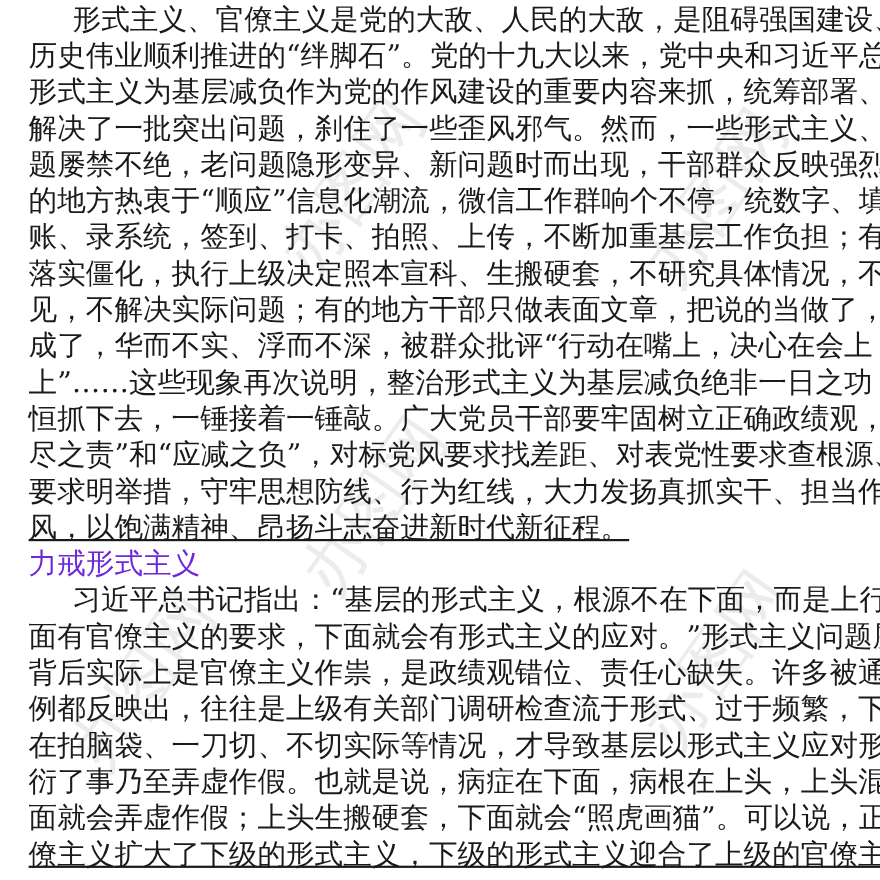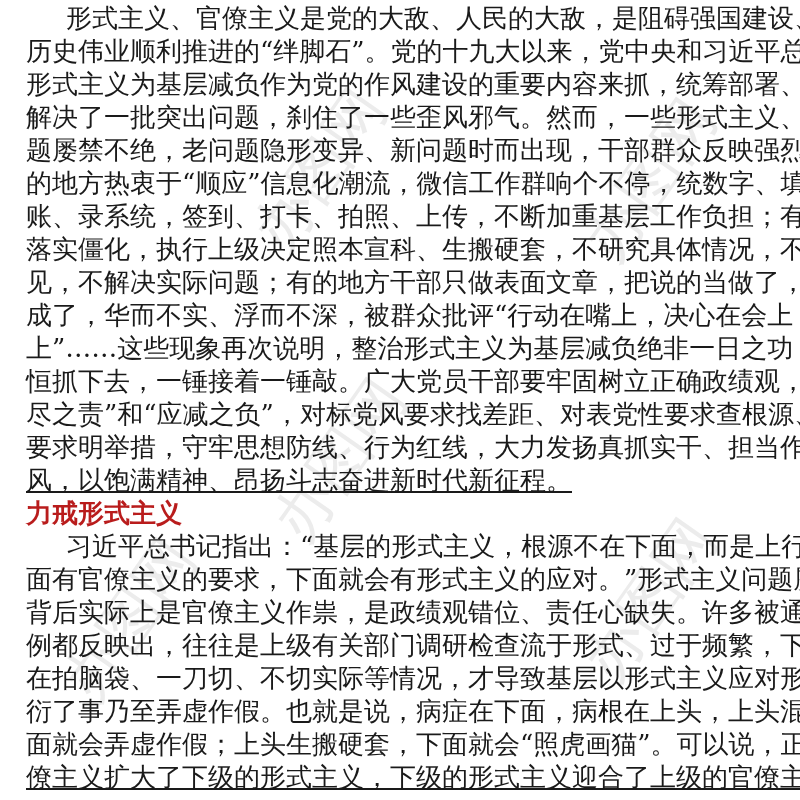--- a/index.html
+++ b/index.html
@@ -12,23 +12,23 @@
   .line {
     display: block; height: 33px; line-height: 33px;
     font-size: 26px; white-space: nowrap;
     text-align: justify; text-align-last: justify;
     letter-spacing: 0px;
   }
   .line.last { text-align-last: left; text-decoration: underline; }
   .line.indent { padding-left: 40px; }
   .heading {
     display: block; height: 33px; line-height: 33px;
-    font-size: 26px; font-weight: bold; white-space: nowrap;
+    font-size: 26px; font-weight: normal; white-space: nowrap;
     font-family: "DejaVu Sans", "Liberation Sans", sans-serif;
-    color: #b91c1c;
+    color: #6d28d9;
   }
   .watermark {
     position: absolute; color: rgba(150,150,150,0.18);
     font-family: "DejaVu Sans", sans-serif; font-size: 60px;
     transform: rotate(-55deg); pointer-events: none;
   }
 </style>
 </head>
 <body>
 

